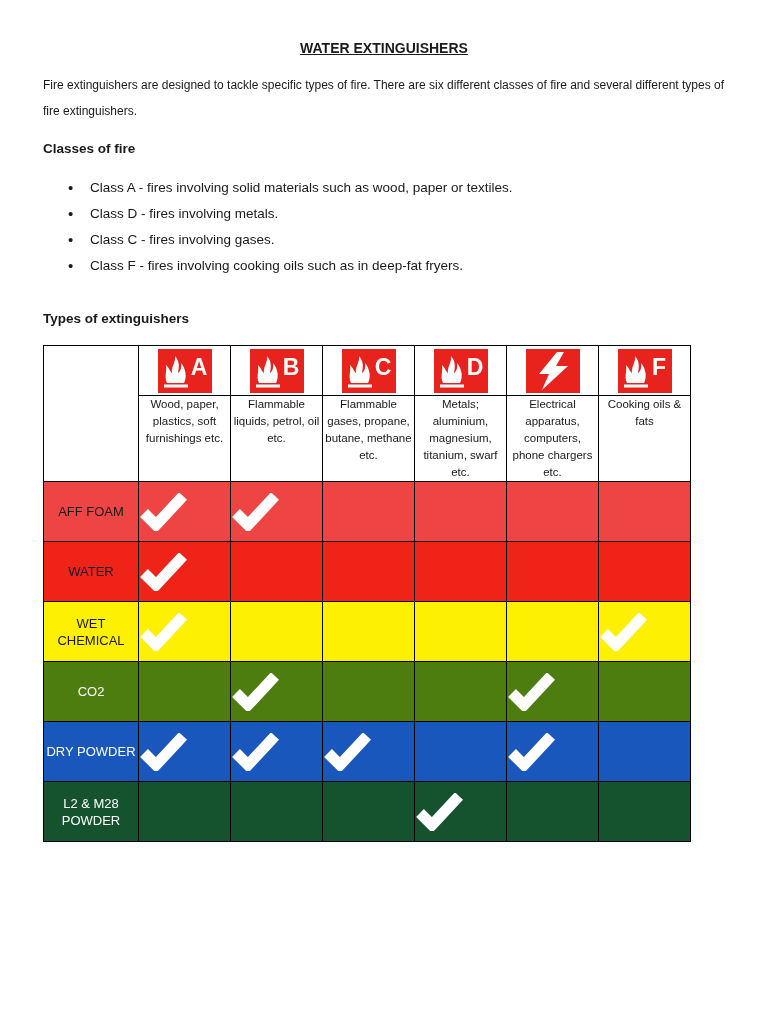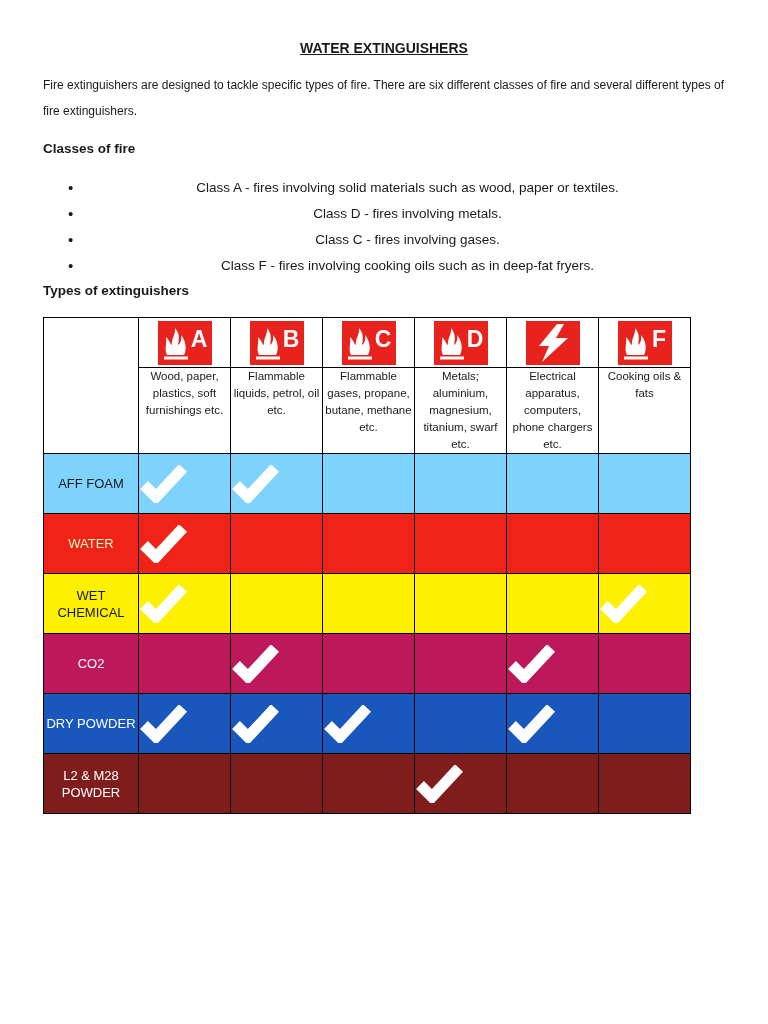--- a/index.html
+++ b/index.html
@@ -25,23 +25,22 @@
     line-height: 26px;
     margin: 0 0 17px 0;
   }
   .section-heading {
     font-size: 13.5px;
     font-weight: 700;
     margin: 0 0 19px 0;
   }
   .classes-list {
     list-style: none;
-    margin: 0 0 4px 0;
+    margin: 0 0 32px 0;
     padding: 0 0 0 25px;
-    text-align: center;
   }
   .classes-list li {
     font-size: 13.5px;
     line-height: 26px;
     position: relative;
     padding-left: 22px;
   }
   .classes-list li::before {
     content: "\2022";
     position: absolute;
@@ -197,38 +196,38 @@
         <td class="desc-cell">Wood, paper, plastics, soft furnishings etc.</td>
         <td class="desc-cell">Flammable liquids, petrol, oil etc.</td>
         <td class="desc-cell">Flammable gases, propane, butane, methane etc.</td>
         <td class="desc-cell">Metals; aluminium, magnesium, titanium, swarf etc.</td>
         <td class="desc-cell">Electrical apparatus, computers, phone chargers etc.</td>
         <td class="desc-cell">Cooking oils &amp; fats</td>
       </tr>
     </thead>
 
     <tbody>
-      <tr class="data-row" style="background: #7dd3fc; color: rgb(26, 26, 26);">
+      <tr class="data-row" style="background: #ef4444; color: rgb(26, 26, 26);">
         <th class="row-label">AFF FOAM</th>
         <td class="check-cell">
             <svg class="check-icon" width="50" height="38" viewBox="0 0 50 38">
               <path class="check-stroke" d="M5 20 L17 32 L44 3"></path>
             </svg>
           </td>
         <td class="check-cell">
             <svg class="check-icon" width="50" height="38" viewBox="0 0 50 38">
               <path class="check-stroke" d="M5 20 L17 32 L44 3"></path>
             </svg>
           </td>
         <td class="check-cell"></td>
         <td class="check-cell"></td>
         <td class="check-cell"></td>
         <td class="check-cell"></td>
       </tr>
-      <tr class="data-row" style="background: rgb(240, 35, 24); color: #fef9c3;">
+      <tr class="data-row" style="background: rgb(240, 35, 24); color: #0f172a;">
         <th class="row-label">WATER</th>
         <td class="check-cell">
             <svg class="check-icon" width="50" height="38" viewBox="0 0 50 38">
               <path class="check-stroke" d="M5 20 L17 32 L44 3"></path>
             </svg>
           </td>
         <td class="check-cell"></td>
         <td class="check-cell"></td>
         <td class="check-cell"></td>
         <td class="check-cell"></td>
@@ -244,21 +243,21 @@
         <td class="check-cell"></td>
         <td class="check-cell"></td>
         <td class="check-cell"></td>
         <td class="check-cell"></td>
         <td class="check-cell">
             <svg class="check-icon" width="50" height="38" viewBox="0 0 50 38">
               <path class="check-stroke" d="M5 20 L17 32 L44 3"></path>
             </svg>
           </td>
       </tr>
-      <tr class="data-row" style="background: #be185d; color: rgb(255, 255, 255);">
+      <tr class="data-row" style="background: #4d7c0f; color: rgb(255, 255, 255);">
         <th class="row-label">CO2</th>
         <td class="check-cell"></td>
         <td class="check-cell">
             <svg class="check-icon" width="50" height="38" viewBox="0 0 50 38">
               <path class="check-stroke" d="M5 20 L17 32 L44 3"></path>
             </svg>
           </td>
         <td class="check-cell"></td>
         <td class="check-cell"></td>
         <td class="check-cell">
@@ -286,21 +285,21 @@
             </svg>
           </td>
         <td class="check-cell"></td>
         <td class="check-cell">
             <svg class="check-icon" width="50" height="38" viewBox="0 0 50 38">
               <path class="check-stroke" d="M5 20 L17 32 L44 3"></path>
             </svg>
           </td>
         <td class="check-cell"></td>
       </tr>
-      <tr class="data-row" style="background: #7f1d1d; color: rgb(255, 255, 255); margin-top: 44px;">
+      <tr class="data-row" style="background: #14532d; color: rgb(255, 255, 255); margin-top: 44px;">
         <th class="row-label">L2 &amp; M28 POWDER</th>
         <td class="check-cell"></td>
         <td class="check-cell"></td>
         <td class="check-cell"></td>
         <td class="check-cell">
             <svg class="check-icon" width="50" height="38" viewBox="0 0 50 38">
               <path class="check-stroke" d="M5 20 L17 32 L44 3"></path>
             </svg>
           </td>
         <td class="check-cell"></td>

